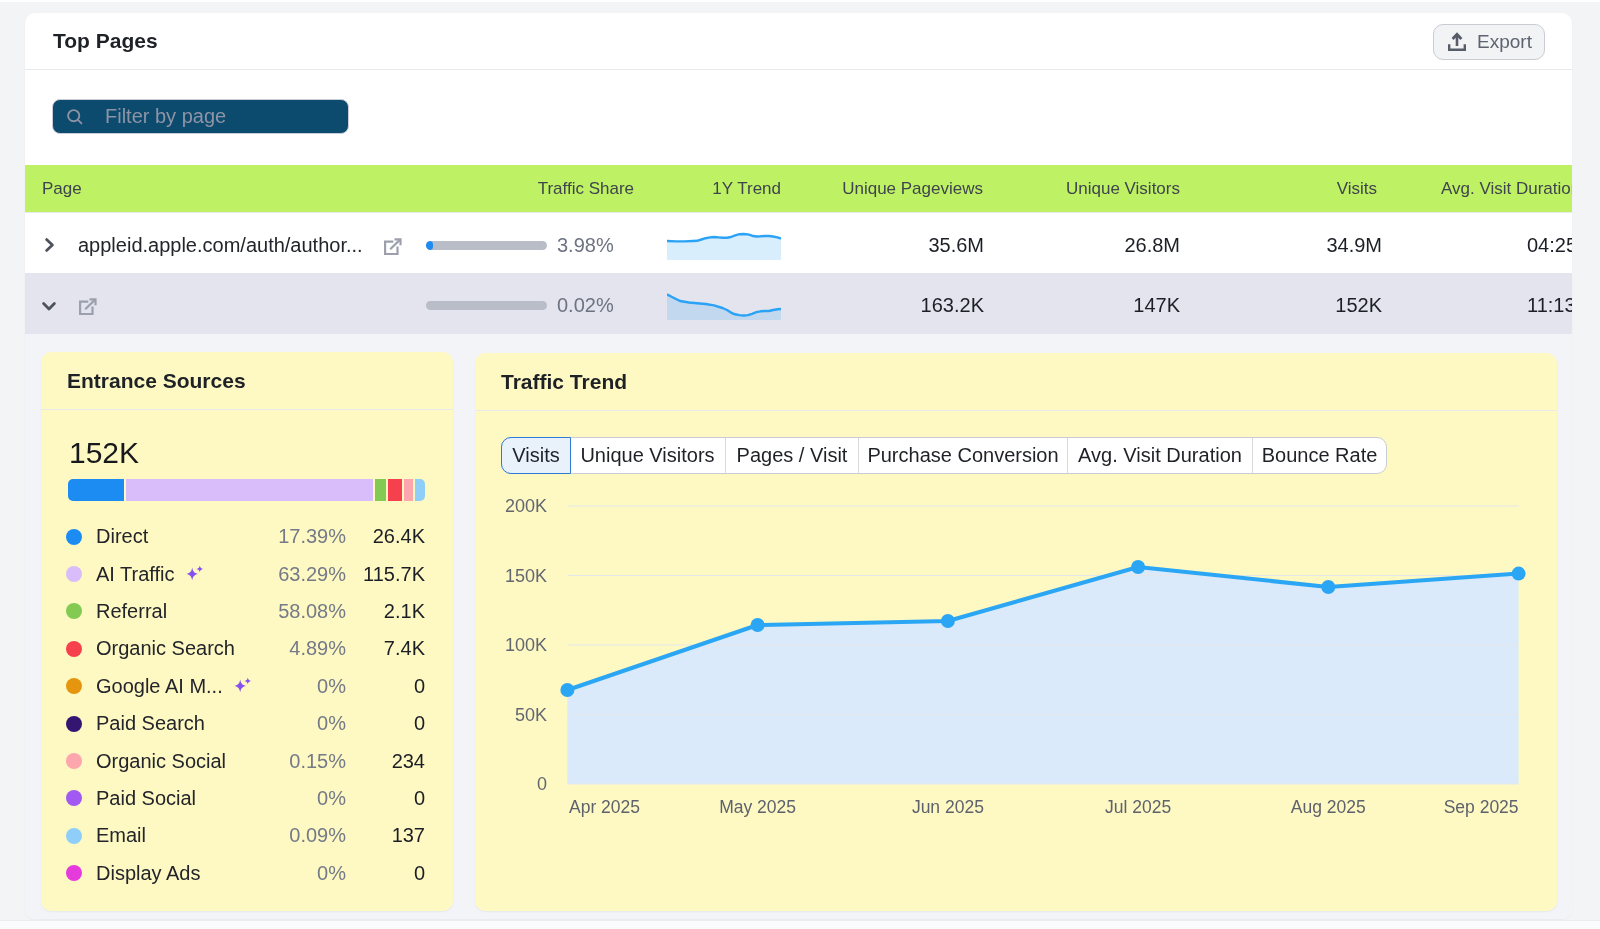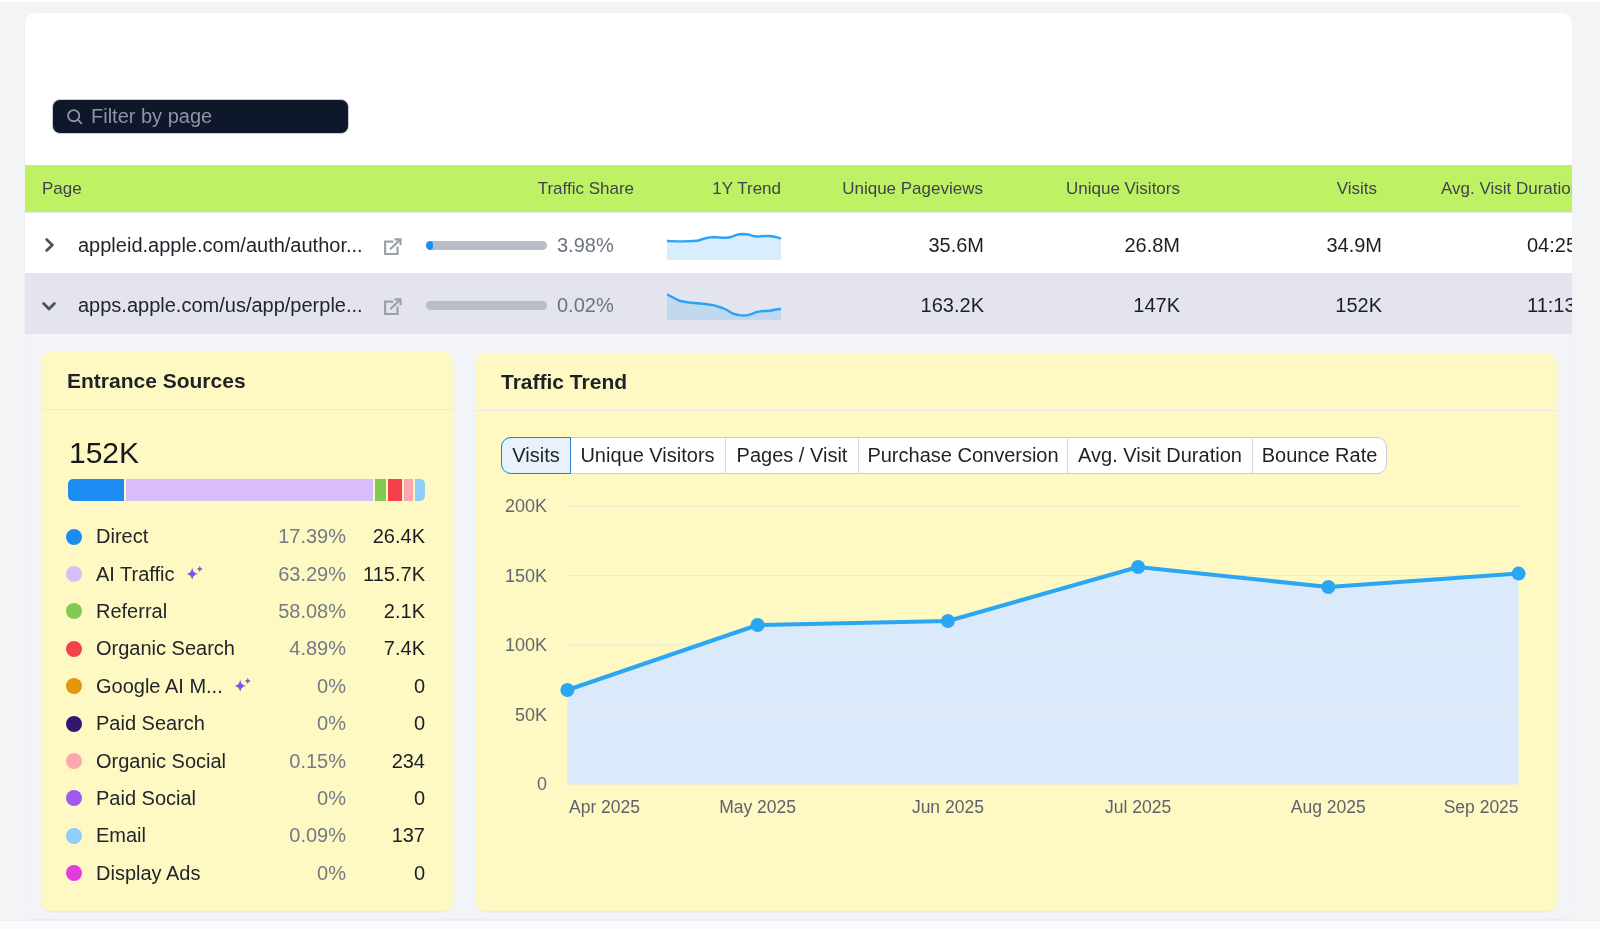--- a/index.html
+++ b/index.html
@@ -3,21 +3,21 @@
 <meta charset="utf-8">
 <style>
 *{margin:0;padding:0;box-sizing:border-box}
 html,body{width:1600px;height:929px;overflow:hidden;font-family:"Liberation Sans",sans-serif;background:#f3f4f6}
 .topstrip{position:absolute;left:0;top:0;width:1600px;height:2px;background:#fff}
 .botstrip{position:absolute;left:0;top:920px;width:1600px;height:9px;background:#fafbfc;border-top:1px solid #ebecef}
 .card{position:absolute;left:25px;top:13px;width:1547px;height:906px;background:#fff;border-radius:10px;overflow:hidden;box-shadow:0 1px 2px rgba(25,30,40,.05)}
 .cardhead{position:absolute;left:0;top:0;width:100%;height:57px;border-bottom:1px solid #e9eaee}
 .cardhead .title{position:absolute;left:28px;top:0;line-height:56px;font-size:21px;font-weight:700;color:#1e2126}
 .exportbtn{position:absolute;right:27px;top:11px;width:112px;height:36px;background:#f2f3f5;border:1px solid #c9ccd3;border-radius:10px;display:flex;align-items:center;justify-content:center;gap:9px;color:#5d6470;font-size:19px}
-.filter{position:absolute;left:27px;top:86px;width:297px;height:35px;border:1px solid #c9cdd8;border-radius:8px;background:#0f172a;display:flex;align-items:center;padding-left:12px;gap:6px}
+.filter{position:absolute;left:27px;top:86px;width:297px;height:35px;border:1px solid #c9cdd8;border-radius:8px;background:#0c4a6e;display:flex;align-items:center;padding-left:12px;gap:20px}
 .filter .ph{font-size:20px;color:#8d94a6}
 .thead{position:absolute;left:0;top:152px;width:100%;height:48px;background:#bef264;border-bottom:1px solid #e7e9ed;font-size:17px;color:#3f444d}
 .thead div{position:absolute;top:0;line-height:48px;white-space:nowrap}
 .row{position:absolute;left:0;width:100%;height:60px;font-size:20px;color:#22252b}
 .row1{top:200px}
 .row2{top:260px;height:61px;background:#e3e4ee}
 .row .chev{position:absolute;left:15px;top:50%;margin-top:-7px}
 .urlline{position:absolute;left:53px;top:2px;height:100%;display:flex;align-items:center;gap:20px;white-space:nowrap}
 .bar{position:absolute;left:401px;top:50%;margin-top:-2.5px;width:121px;height:9px;border-radius:5px;background:#b8bdc7;overflow:hidden}
 .bar .blue{position:absolute;left:0;top:0;height:9px;background:#1d8cf2;border-radius:5px}
@@ -43,20 +43,32 @@
 .lrow .vl{position:absolute;right:28px;top:0;height:100%;display:flex;align-items:center;color:#1b1e24}
 .tabs{position:absolute;left:26px;top:84px;height:37px;display:flex;border:1px solid #caccd4;border-radius:10px;background:#fff}
 .tab{height:35px;font-size:20px;color:#1f2127;display:flex;align-items:center;justify-content:center;border-right:1px solid #d8dade;white-space:nowrap}
 .tab:last-child{border-right:none}
 .tab.sel{border:1.5px solid #2e7cd6;background:#e9f1fb;border-radius:10px 0 0 10px;margin:-1px;height:37px;z-index:2;border-right:1.5px solid #2e7cd6}
 </style>
 </head>
 <body>
 <div class="topstrip"></div>
 <div class="card">
+  <div class="cardhead">
+    <div class="title">Top Pages</div>
+    <div class="exportbtn">
+      <svg width="22" height="22" viewBox="0 0 22 22" fill="none">
+          <path d="M3.2 13.2 V18.8 H18.8 V13.2" stroke="#565d68" stroke-width="2.4"></path>
+          <path d="M11 15 V5" stroke="#565d68" stroke-width="2.6"></path>
+          <path d="M6.6 8 L11 3.4 L15.4 8" stroke="#565d68" stroke-width="2.8"></path>
+          <path d="M11 3.2 L14 6.4 H8 Z" fill="#565d68"></path>
+        </svg>
+      <span>Export</span>
+    </div>
+  </div>
   <div class="filter">
     <svg width="20" height="20" viewBox="0 0 20 20" fill="none">
         <circle cx="8.7" cy="8.7" r="5.6" stroke="#8b92a4" stroke-width="1.9"></circle>
         <path d="M12.9 12.9 L16.4 16.4" stroke="#8b92a4" stroke-width="1.9" stroke-linecap="round"></path>
       </svg>
     <span class="ph">Filter by page</span>
   </div>
   <div class="thead">
     <div style="left:17px">Page</div>
     <div style="right:938px">Traffic Share</div>
@@ -89,21 +101,20 @@
     <div class="num" style="right:588px">35.6M</div>
     <div class="num" style="right:392px">26.8M</div>
     <div class="num" style="right:190px">34.9M</div>
     <div class="num" style="left:1502px">04:25:37</div>
   </div>
   <div class="row row2">
     <svg class="chev" width="18" height="18" viewBox="0 0 18 18" fill="none">
         <path d="M3.6 6.4 L9 11.9 L14.4 6.4" stroke="#4d525c" stroke-width="2.8" stroke-linecap="round" stroke-linejoin="round"></path>
       </svg>
     <div class="urlline">
-        <span>apps.apple.com/us/app/perple...</span>
       <svg width="20" height="20" viewBox="0 0 20 20" fill="none" style="margin-top:3px">
           <path d="M10.3 4.6 H2.1 V17 H14.5 V9.5" stroke="#9ba0ac" stroke-width="2.2"></path>
           <path d="M7.2 12.3 L16.8 2.9" stroke="#9ba0ac" stroke-width="2.2"></path>
           <path d="M11.5 2.3 H17.5 V8.3" stroke="#9ba0ac" stroke-width="2.2"></path>
         </svg>
     </div>
     <div class="bar"></div>
     <div class="pct">0.02%</div>
     <svg class="spark" width="114" height="29" viewBox="0 0 114 29">
       <path d="M0 3.4 L5 6 L13 10 L22 11.5 L30 12.3 L38.6 13 L47 14.4 L55.5 17 L60 19 L64 21.6 L68 23.3 L72.4 24.1 L76.6 24.5 L81 24.1 L85 22.8 L89.3 21.2 L93.5 20.3 L97.7 20 L102 20 L106.2 19 L110.4 18.2 L114 18 L114 29 L0 29 Z" fill="rgba(42,162,246,0.18)"></path>

